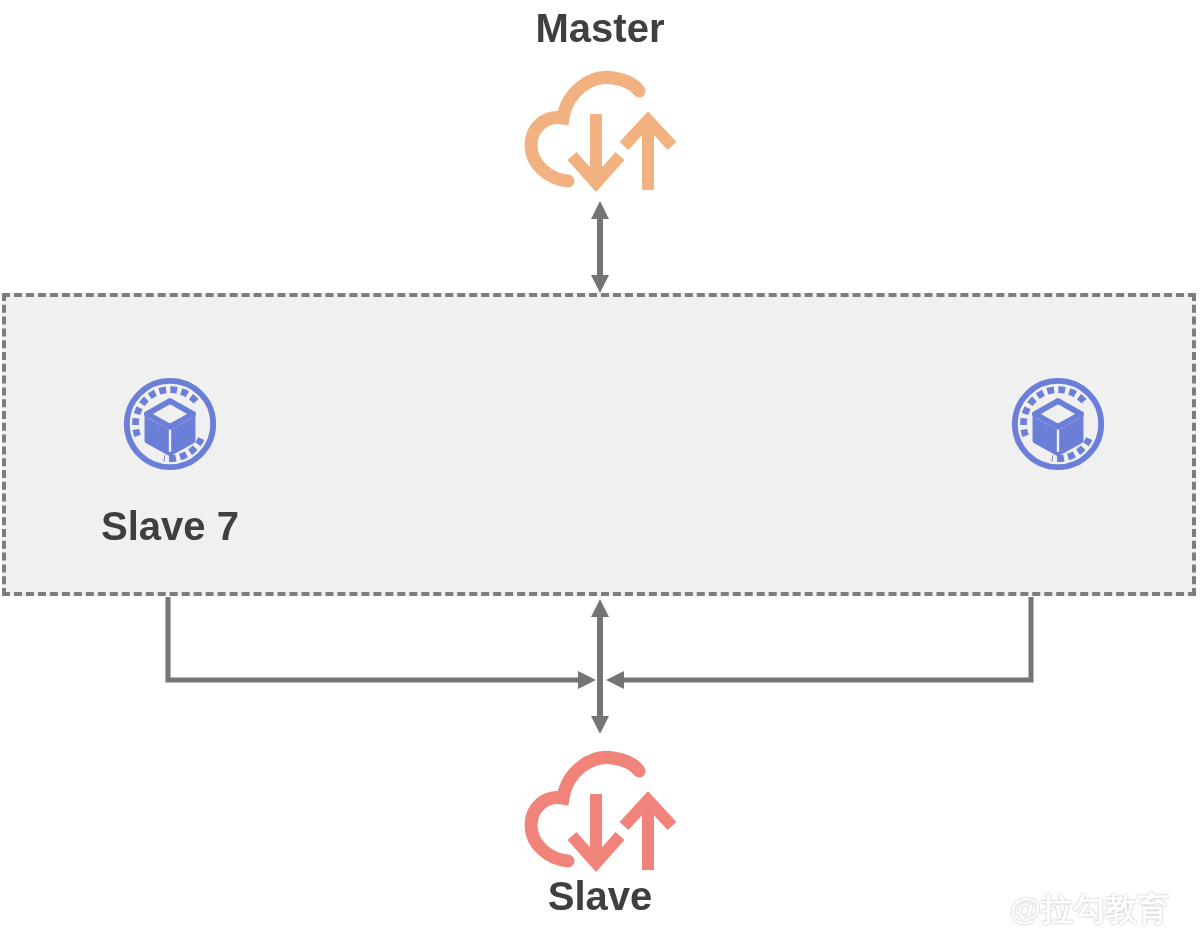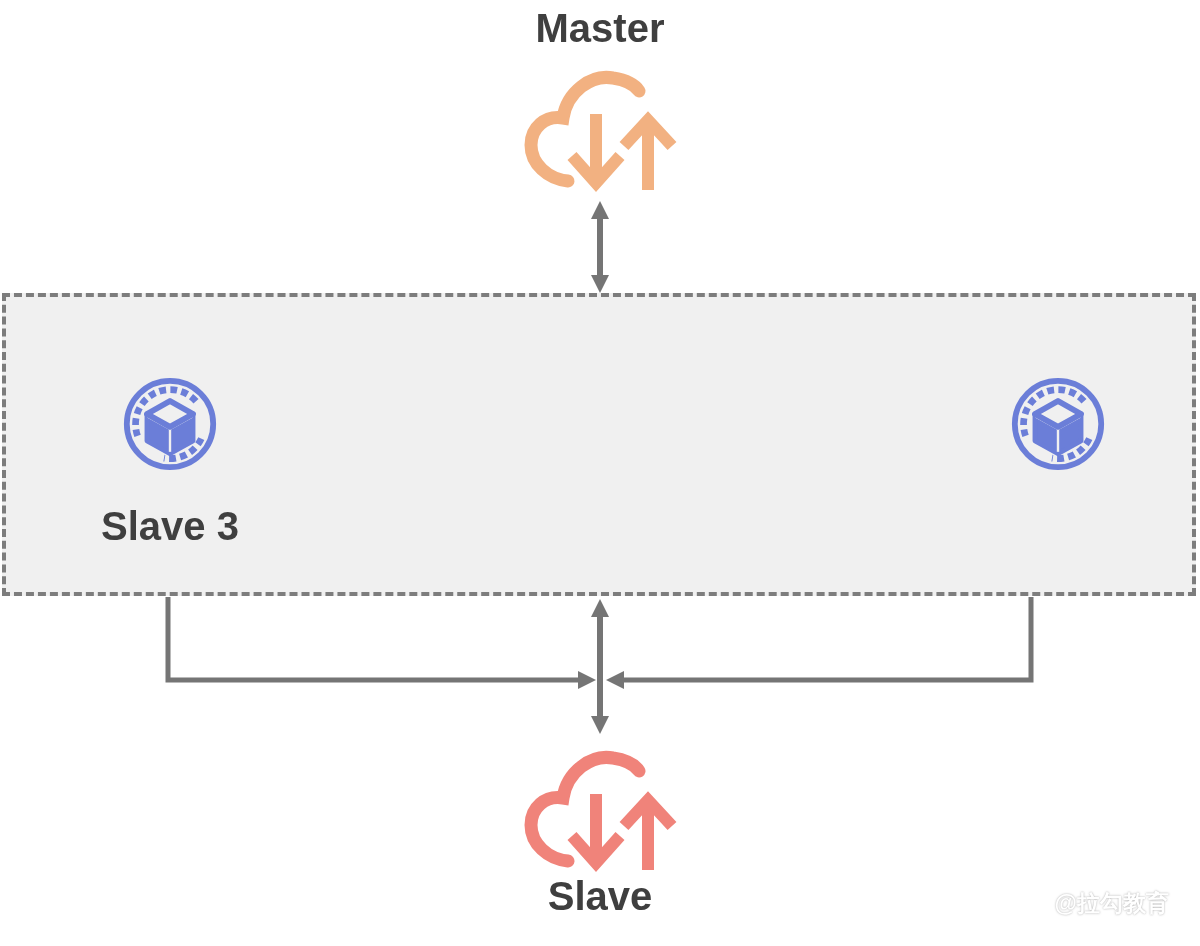--- a/index.html
+++ b/index.html
@@ -25,21 +25,21 @@
   .slave-col-1{left:64px;}
   .slave-col-2{left:492px;}
   .slave-col-3{left:952px;}
   .slave-icon{width:96px;height:96px;display:block;margin:0 auto;color:var(--slave-icon);}
   .slave-label{
     display:block;margin-top:32px;font-size:40px;font-weight:700;color:var(--label-text);
     white-space:nowrap;
   }
   .connector-layer{position:absolute;left:0;top:0;width:1200px;height:946px;color:var(--connector);pointer-events:none;}
   .watermark{
-    position:absolute;right:31px;top:888px;font-size:23px;font-weight:700;
+    position:absolute;right:31px;top:888px;font-size:32px;font-weight:700;
     color:var(--watermark-text);text-shadow:0 0 2px rgba(90,90,90,.55);
     white-space:nowrap;
     margin-left:36px;
   }
 </style>
 </head>
 <body>
 
 <div class="canvas">
 
@@ -56,21 +56,21 @@
     <div class="slave-col slave-col-1">
       <svg class="slave-icon" viewBox="0 0 100 100">
         <circle cx="50" cy="50" r="45" fill="none" stroke="currentColor" stroke-width="6"></circle>
         <path d="M 16.2 62.3 A 36 36 0 0 1 79.5 29.4" fill="none" stroke="currentColor" stroke-width="7" stroke-dasharray="7 4.5"></path>
         <path d="M 82.6 65.2 A 36 36 0 0 1 43.7 85.5" fill="none" stroke="currentColor" stroke-width="7" stroke-dasharray="7 4.5"></path>
         <path d="M 26 39.5 L 50 53 L 74 39.5 L 74 67.5 L 50 81 L 26 67.5 Z" fill="currentColor" stroke="currentColor" stroke-width="5" stroke-linejoin="round"></path>
         <path d="M 50 55 V 79" stroke="#F0F0F0" stroke-width="2.5" fill="none"></path>
         <path d="M 27 42.5 L 50 55 L 73 42.5" stroke="#F0F0F0" stroke-width="2.5" fill="none"></path>
         <path d="M 50 26 L 74 39.5 L 50 53 L 26 39.5 Z" fill="#F0F0F0" stroke="currentColor" stroke-width="6" stroke-linejoin="round"></path>
       </svg>
-      <span class="slave-label">Slave 3</span>
+      <span class="slave-label">Slave 7</span>
     </div>
     <div class="slave-col slave-col-3">
       <svg class="slave-icon" viewBox="0 0 100 100">
         <circle cx="50" cy="50" r="45" fill="none" stroke="currentColor" stroke-width="6"></circle>
         <path d="M 16.2 62.3 A 36 36 0 0 1 79.5 29.4" fill="none" stroke="currentColor" stroke-width="7" stroke-dasharray="7 4.5"></path>
         <path d="M 82.6 65.2 A 36 36 0 0 1 43.7 85.5" fill="none" stroke="currentColor" stroke-width="7" stroke-dasharray="7 4.5"></path>
         <path d="M 26 39.5 L 50 53 L 74 39.5 L 74 67.5 L 50 81 L 26 67.5 Z" fill="currentColor" stroke="currentColor" stroke-width="5" stroke-linejoin="round"></path>
         <path d="M 50 55 V 79" stroke="#F0F0F0" stroke-width="2.5" fill="none"></path>
         <path d="M 27 42.5 L 50 55 L 73 42.5" stroke="#F0F0F0" stroke-width="2.5" fill="none"></path>
         <path d="M 50 26 L 74 39.5 L 50 53 L 26 39.5 Z" fill="#F0F0F0" stroke="currentColor" stroke-width="6" stroke-linejoin="round"></path>

